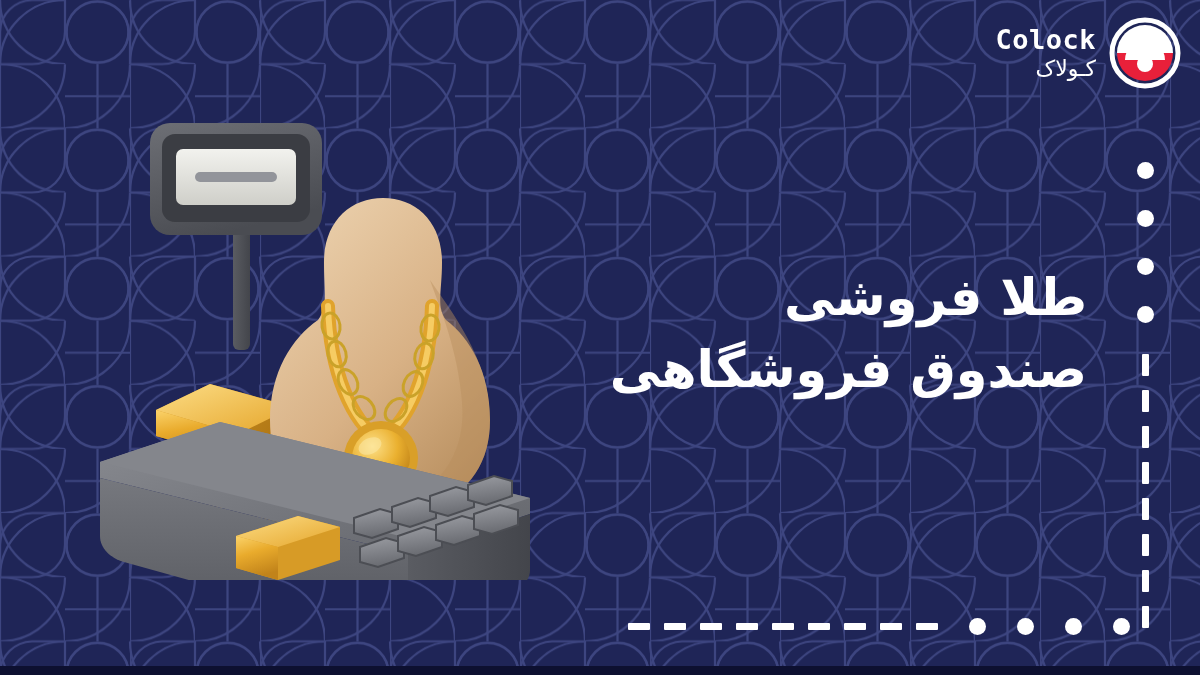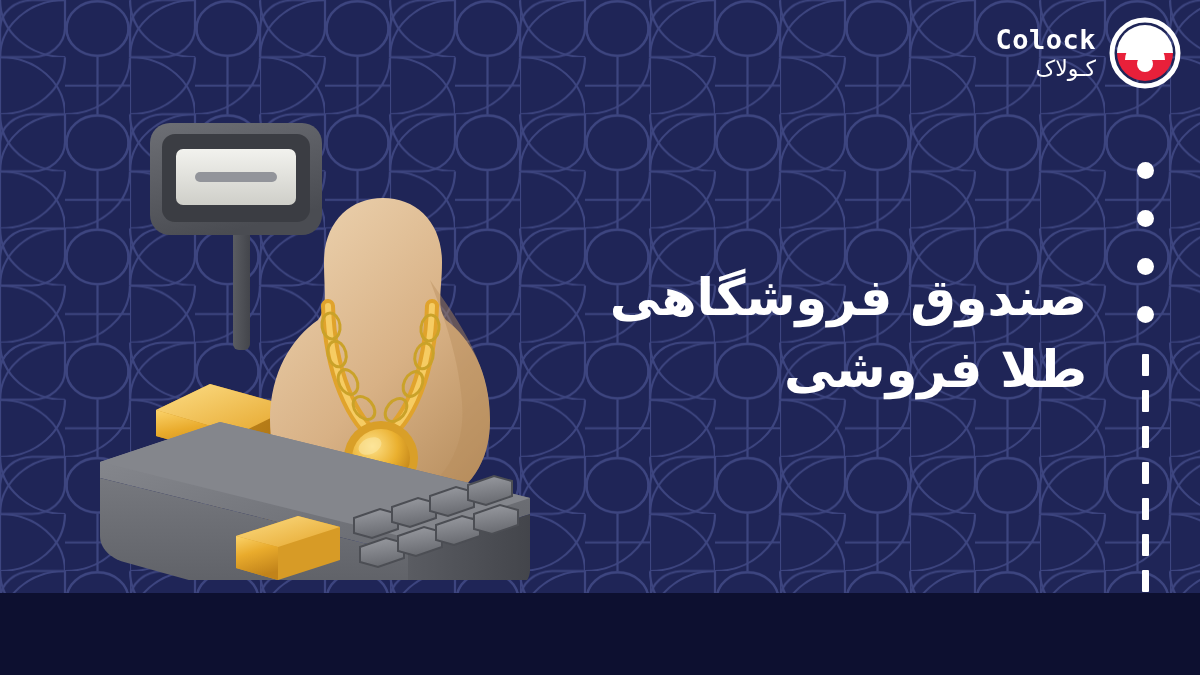--- a/index.html
+++ b/index.html
@@ -9,21 +9,21 @@
     background: #0d1030;
   }
   body {
     font-family: "DejaVu Sans", "Liberation Sans", sans-serif;
   }
 
   
   .banner {
     position: relative;
     width: 1200px;
-    height: 593px;
+    height: 666px;
     overflow: hidden;
     background: #6d28d9;
   }
 
   
   .bg-pattern {
     position: absolute;
     inset: 0;
     z-index: 0;
     opacity: 1;
@@ -357,22 +357,22 @@
           <rect x="0" y="0" width="74" height="37" fill="#ffffff"></rect>
           <rect x="0" y="37" width="74" height="37" fill="#e8203a"></rect>
           <path d="M17,44 A20,20 0 0 1 57,44 Z" fill="#ffffff"></path>
           <circle cx="37" cy="48" r="8" fill="#ffffff"></circle>
         </g>
       </svg>
     </div>
   </div>
 
   <div class="headline">
+    <span class="headline-line">طلا فروشی</span>
     <span class="headline-line">صندوق فروشگاهی</span>
-    <span class="headline-line">طلا فروشی</span>
   </div>
 
   <div class="guide-vertical">
     <span class="dot"></span>
       <span class="gap-v"></span>
     <span class="dot"></span>
       <span class="gap-v"></span>
     <span class="dot"></span>
       <span class="gap-v"></span>
     <span class="dot"></span>

